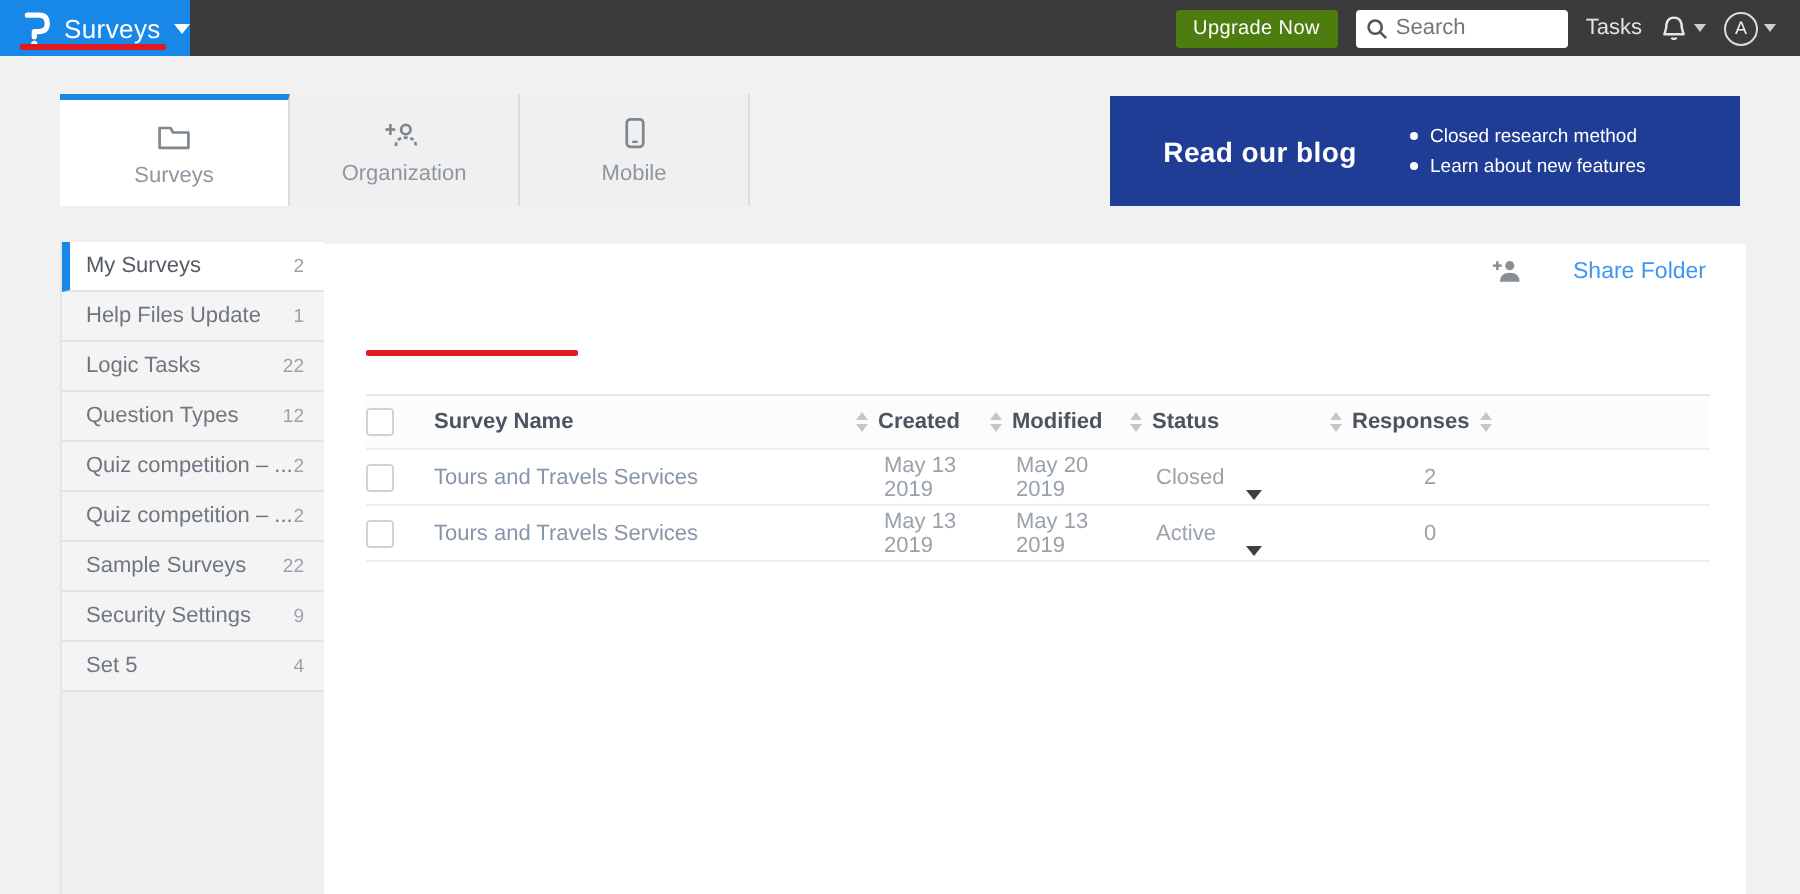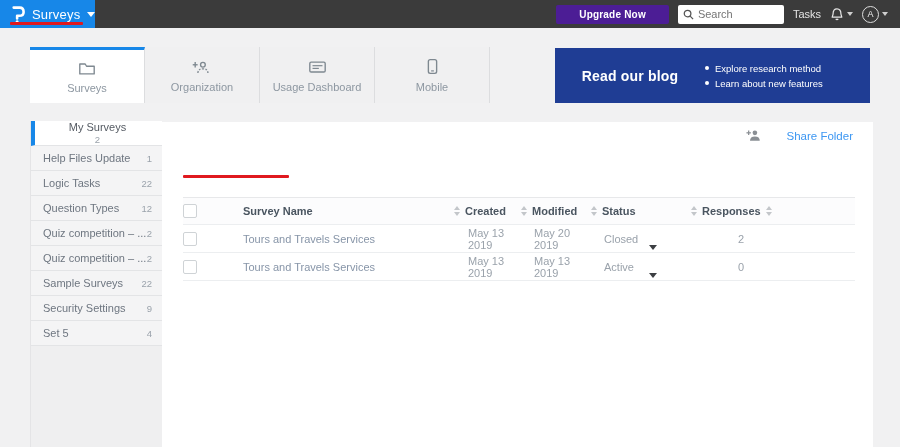--- a/index.html
+++ b/index.html
@@ -8,21 +8,21 @@
 
   
   .topbar { position:absolute; top:0; left:0; width:900px; height:28px; background:#3b3b3b; display:flex; align-items:center; }
   .brand { width:95px; height:28px; background:#1787e8; display:flex; align-items:center; padding-left:11px; gap:7px; position:relative; }
   .brand-label { color:#fff; font-size:13px; letter-spacing:.2px; }
   .caret-down { width:0; height:0; border-left:4px solid transparent; border-right:4px solid transparent; border-top:5px solid #fff; display:inline-block; }
   .caret-sm { width:0; height:0; border-left:3px solid transparent; border-right:3px solid transparent; border-top:4px solid #cfcfcf; display:inline-block; }
   .annot { position:absolute; background:#e0191f; border-radius:1px; }
   .annot-brand { left:10px; top:22px; width:73px; height:3px; z-index:5; }
   .topbar-right { margin-left:auto; display:flex; align-items:center; gap:9px; padding-right:12px; }
-  .upgrade-btn { background:#4c1d95; color:#fff; font-size:10px; font-weight:bold; border:none; border-radius:2px; height:19px; padding:0 23px; letter-spacing:.2px; cursor:pointer; }
+  .upgrade-btn { background:#4d7c0f; color:#fff; font-size:10px; font-weight:normal; border:none; border-radius:2px; height:19px; padding:0 9px; letter-spacing:.2px; cursor:pointer; }
   .searchbox { width:106px; height:19px; background:#fff; border-radius:2px; display:flex; align-items:center; padding:0 5px; gap:4px; }
   .searchbox input { border:none; outline:none; width:80px; font-size:11px; color:#444; font-family:"Liberation Sans",sans-serif; background:transparent; }
   .help-label { color:#e3e3e3; font-size:11px; }
   .icon-btn { display:flex; align-items:center; gap:3px; cursor:pointer; }
   .avatar { width:17px; height:17px; border:1.5px solid #dedede; border-radius:50%; color:#eee; font-size:9px; display:flex; align-items:center; justify-content:center; }
 
   
   .tabrow { position:absolute; top:47px; left:30px; display:flex; }
   .tab { width:115px; height:56px; background:#f0f0f1; border-right:1px solid #dcdddf; display:flex; flex-direction:column; align-items:center; justify-content:center; gap:6px; cursor:pointer; }
   .tab:first-child { border-left:1px solid #dcdddf; }
@@ -34,35 +34,35 @@
   .banner { position:absolute; top:48px; left:555px; width:315px; height:55px; background:#1f3d94; display:flex; align-items:center; }
   .banner-title { color:#fff; font-size:14px; font-weight:bold; letter-spacing:.2px; width:150px; text-align:center; }
   .banner-bullets { list-style:none; }
   .banner-bullets li { color:#fff; font-size:9.5px; margin:4px 0; display:flex; align-items:center; gap:6px; }
   .banner-bullets li::before { content:""; width:4px; height:4px; border-radius:50%; background:#fff; display:inline-block; }
 
   
   .sidebar { position:absolute; top:121px; left:30px; width:132px; bottom:0; background:#efeff0; border-left:1px solid #e4e4e6; }
   .side-item { height:25px; display:flex; align-items:center; justify-content:space-between; padding:0 10px 0 12px; border-bottom:1px solid #e3e4e6; background:#f4f4f5; font-size:11px; color:#6e7680; cursor:pointer; }
   .side-item .count { font-size:9.5px; color:#9aa2ab; }
-  .side-item.active { background:#fff; border-left:4px solid #1787e8; padding-left:8px; color:#555b63;flex-direction:column; }
+  .side-item.active { background:#fff; border-left:4px solid #1787e8; padding-left:8px; color:#555b63; }
 
   
   .main { position:absolute; top:122px; left:162px; width:711px; bottom:0; background:#fff; }
   .share-folder { position:absolute; top:7px; right:20px; display:flex; align-items:center; gap:25px; cursor:pointer; }
   .share-folder span { color:#3d97f2; font-size:11.5px; }
   .new-survey-btn { position:absolute; top:25px; left:21px; width:105px; height:25px; background:#1f7cf1; color:#fff; border:none; border-radius:4px; font-size:11.5px; font-family:"Liberation Sans",sans-serif; cursor:pointer; }
   .annot-btn { left:21px; top:53px; width:106px; height:3px; }
 
   .table { position:absolute; top:75px; left:21px; width:672px; font-size:11px; }
   .trow { display:flex; align-items:center; height:28px; border-bottom:1px solid #eceef0; }
   .trow.thead { border-top:1px solid #e7e8ea; background:#fcfcfd; font-weight:bold; color:#4a5560; }
   .cell-cb { width:34px; display:flex; align-items:center; }
   .checkbox { width:14px; height:14px; border:1px solid #cfd3d6; border-radius:2px; background:#fff; cursor:pointer; }
-  .cell-name { width:211px; color:#8795a8;margin-left:26px; }
+  .cell-name { width:211px; color:#8795a8; }
   .thead .cell-name { color:#4a5560; }
   .cell-created { width:67px; }
   .cell-modified { width:70px; }
   .cell-status { width:100px; position:relative; }
   .cell-resp { width:90px; }
   .hcell { display:flex; align-items:center; gap:5px; }
   .datacell { color:#9aa2ab; }
   .sorter { display:inline-flex; flex-direction:column; gap:2px; }
   .sorter i { width:0; height:0; border-left:3.5px solid transparent; border-right:3.5px solid transparent; display:block; }
   .sorter .up { border-bottom:4px solid #c3c6ca; }
@@ -132,43 +132,33 @@
           <circle cx="12" cy="5" r="2.6" stroke="#7e8890" stroke-width="1.5" fill="none"></circle>
           <path d="M6.5 14 Q6.5 9.5 12 9.5 Q17.5 9.5 17.5 14" stroke="#7e8890" stroke-width="1.5" fill="none" stroke-dasharray="2 1.5"></path>
           <line x1="3.5" y1="2" x2="3.5" y2="8" stroke="#7e8890" stroke-width="1.5"></line>
           <line x1="0.8" y1="5" x2="6.2" y2="5" stroke="#7e8890" stroke-width="1.5"></line>
         </svg>
     </span>
     <span class="tab-label">Organization</span>
   </div>
   <div class="tab">
     <span class="tab-icon">
-      <svg width="19" height="15" viewBox="0 0 21 16">
-          <rect x="2" y="2" width="17" height="11" rx="1.5" stroke="#7e8890" stroke-width="1.5" fill="none"></rect>
-          <line x1="5" y1="6" x2="16" y2="6" stroke="#7e8890" stroke-width="1.3"></line>
-          <line x1="5" y1="9" x2="12" y2="9" stroke="#7e8890" stroke-width="1.3"></line>
-        </svg>
-    </span>
-    <span class="tab-label">Usage Dashboard</span>
-  </div>
-  <div class="tab">
-    <span class="tab-icon">
       <svg width="11" height="17" viewBox="0 0 12 18">
           <rect x="1.5" y="1.5" width="9" height="15" rx="2" stroke="#7e8890" stroke-width="1.5" fill="none"></rect>
           <line x1="4.5" y1="13.8" x2="7.5" y2="13.8" stroke="#7e8890" stroke-width="1.3"></line>
         </svg>
     </span>
     <span class="tab-label">Mobile</span>
   </div>
 </div>
 
 <div class="banner">
   <div class="banner-title">Read our blog</div>
   <ul class="banner-bullets">
-    <li>Explore research method</li>
+    <li>Closed research method</li>
     <li>Learn about new features</li>
   </ul>
 </div>
 
 <div class="sidebar">
   <div class="side-item active">
     <span>My Surveys</span>
     <span class="count">2</span>
   </div>
   <div class="side-item">

